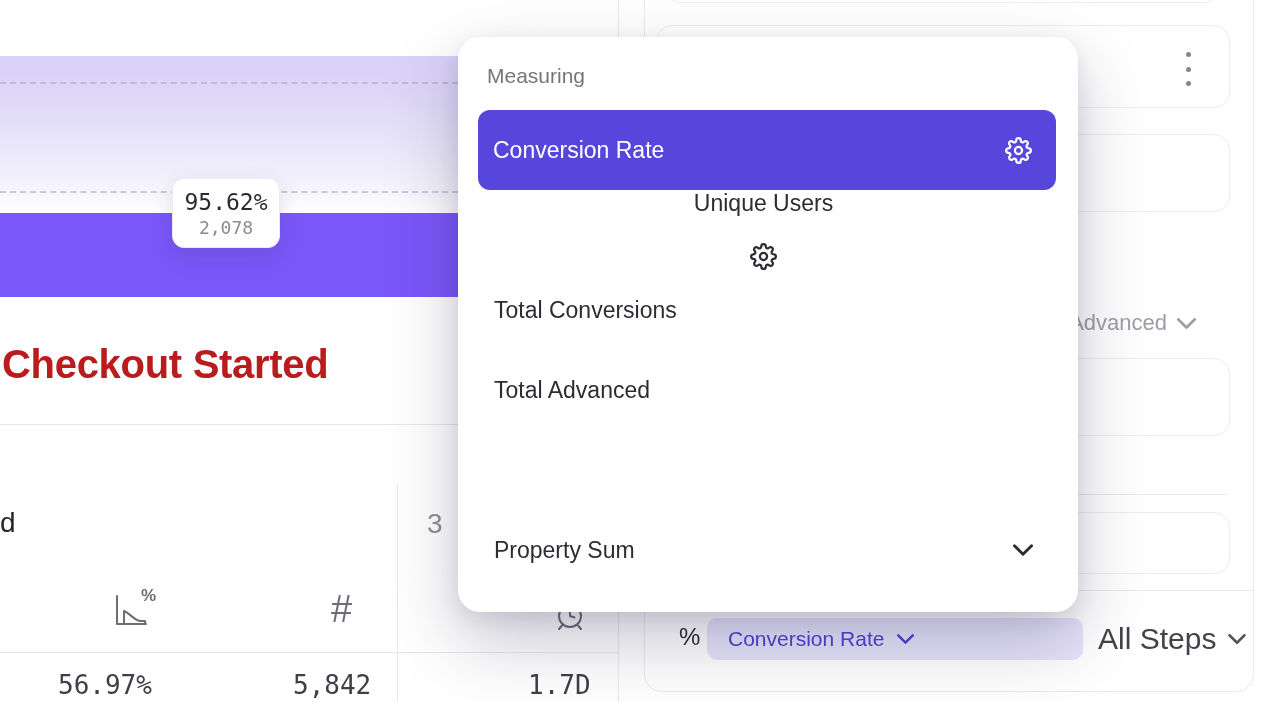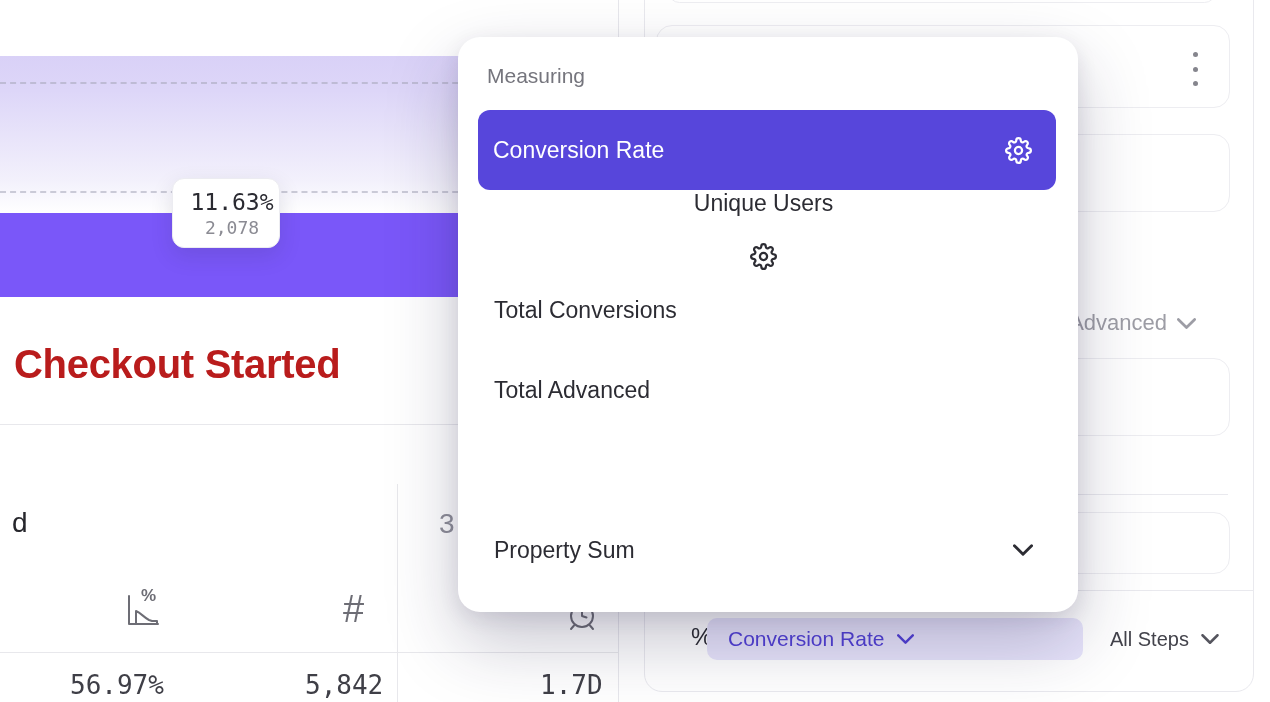--- a/index.html
+++ b/index.html
@@ -1,19 +1,19 @@
 <!DOCTYPE html>
 <html><head>
 <meta charset="utf-8">
 <style>
   html,body{margin:0;padding:0;background:#ffffff;}
   *{box-sizing:border-box;}
   .ui{position:relative;width:1270px;height:702px;overflow:hidden;
       font-family:"Liberation Sans",sans-serif;background:#fff;}
-  .abs{position:absolute;padding-left:12px;}
+  .abs{position:absolute;}
   .mono{font-family:"DejaVu Sans Mono",monospace;}
 
   
   .left-panel{left:0;top:0;width:619px;height:702px;background:#fff;border-right:1px solid #e7e7ec;}
   .band{left:0;top:56px;width:619px;height:157px;
         background:linear-gradient(180deg,#d9d1f7 0%,#ddd6f8 22%,#f3f1fc 80%,#ffffff 100%);}
   .dash{left:0;width:619px;height:0;border-top:2px dashed rgba(166,166,184,.55);}
   .dash1{top:82px;}
   .dash2{top:191px;}
   .bar{left:0;top:213px;width:619px;height:84px;background:#7a57f9;}
@@ -49,21 +49,21 @@
   .side-div1{left:656px;top:494px;width:572px;height:0;border-top:1px solid #e9e9ee;}
   .footer-div{left:645px;top:590px;width:608px;height:0;border-top:1px solid #e9e9ee;}
   .kebab{left:1183px;top:52px;width:10px;height:34px;display:flex;flex-direction:column;
          align-items:center;justify-content:space-between;}
   .kebab i{width:5px;height:5px;border-radius:50%;background:#85858d;}
   .advanced{right:74px;top:310px;display:flex;align-items:center;gap:10px;color:#9d9da5;font-size:22px;}
   .pct-sym{left:679px;top:623px;font-size:24px;color:#2b2b31;}
   .pill{left:707px;top:618px;width:376px;height:42px;background:#e7e4fb;border-radius:10px;
         display:flex;align-items:center;padding-left:21px;gap:13px;color:#5140d6;font-size:21px;font-weight:500;}
   .all-steps{left:1098px;top:618px;height:42px;display:flex;align-items:center;gap:12px;
-             font-size:20px;font-weight:500;color:#43434b;}
+             font-size:30px;font-weight:500;color:#43434b;}
 
   
   .menu{left:458px;top:37px;width:620px;height:575px;background:#fff;border-radius:22px;z-index:10;
         box-shadow:0 30px 70px rgba(35,30,70,.25),0 6px 20px rgba(35,30,70,.10);}
   .menu-heading{position:absolute;left:29px;top:27px;font-size:21px;color:#75757d;}
   .menu-item{position:absolute;left:21px;width:578px;height:80px;display:flex;align-items:center;
              padding:0 24px 0 15px;font-size:23px;font-weight:500;color:#2c2c33;border-radius:12px;}
   .menu-item .lbl{flex:1;}
   .menu-item.selected{left:20px;top:73px;height:80px;background:#5746db;color:#fff;}
   .mi-1{top:153px;flex-direction:column;} .mi-2{top:233px;} .mi-3{top:313px;} .mi-4{top:393px;} .mi-5{top:473px;}
@@ -77,21 +77,21 @@
 
 <div class="ui">
 
   <div class="abs left-panel">
     <div class="abs band"></div>
     <div class="abs dash dash1"></div>
     <div class="abs dash dash2"></div>
     <div class="abs bar"></div>
 
     <div class="abs tooltip">
-      <div class="tt-pct mono">11.63%</div>
+      <div class="tt-pct mono">95.62%</div>
       <div class="tt-cnt mono">2,078</div>
     </div>
 
     <div class="abs step-heading">Checkout Started</div>
     <div class="abs hr hr1"></div>
 
     <div class="abs th-left">d</div>
     <div class="abs th-right">3</div>
     <div class="abs vdiv"></div>
 

